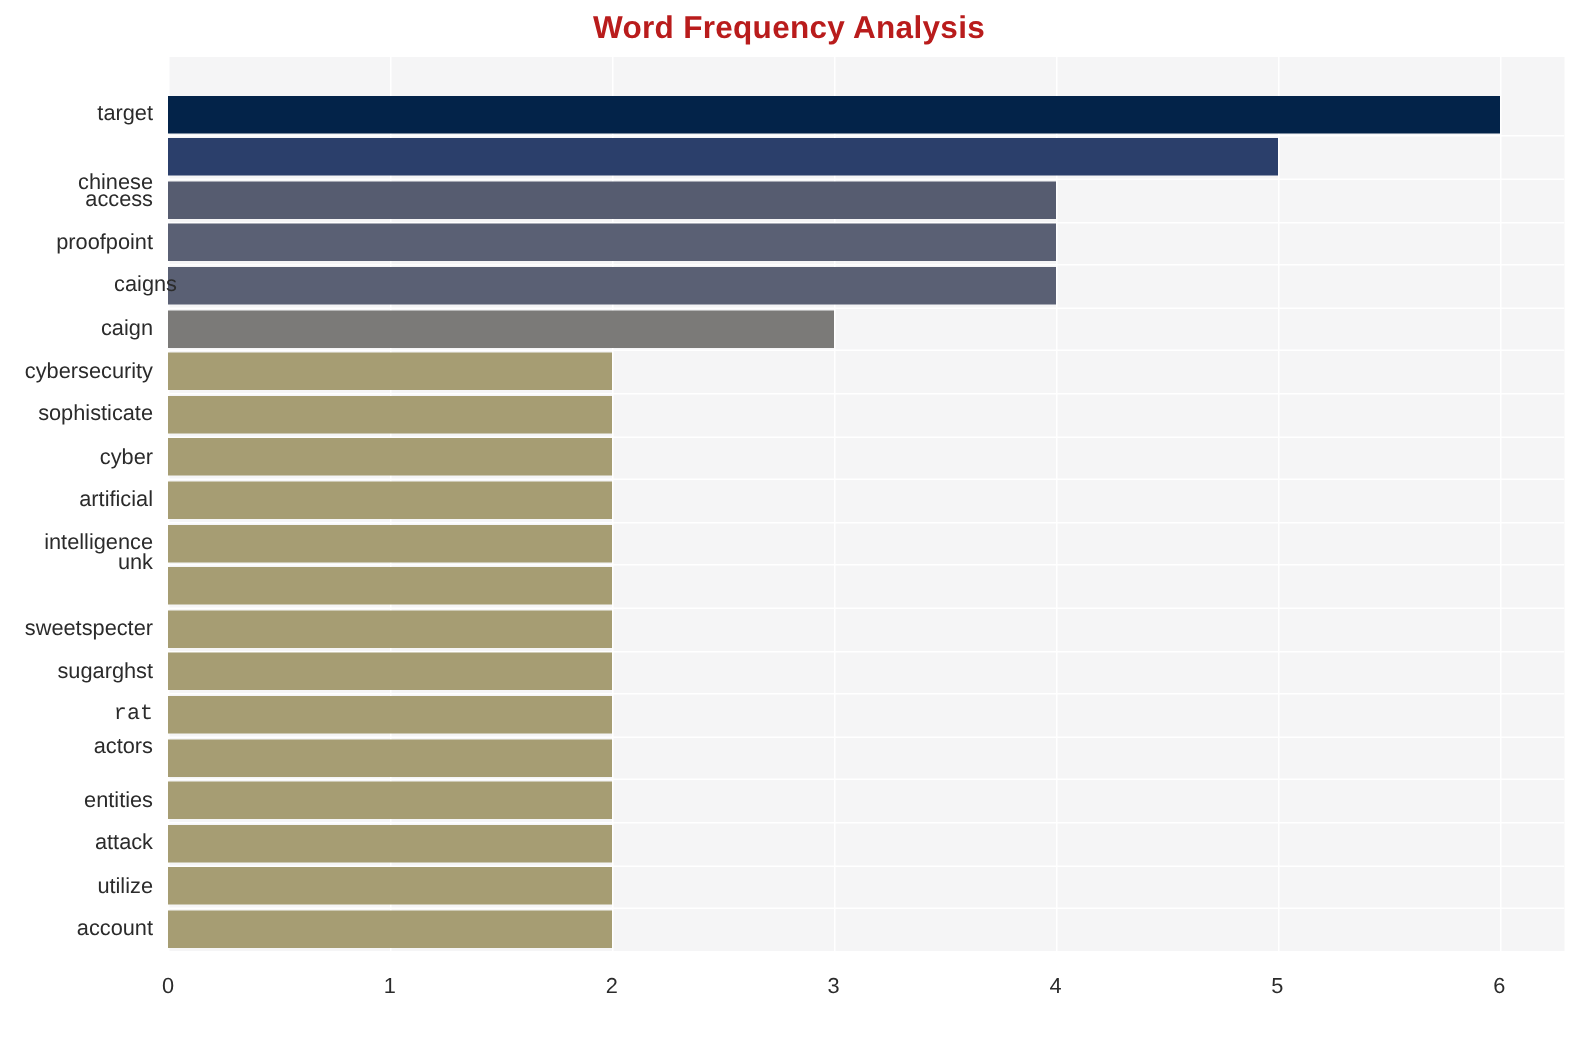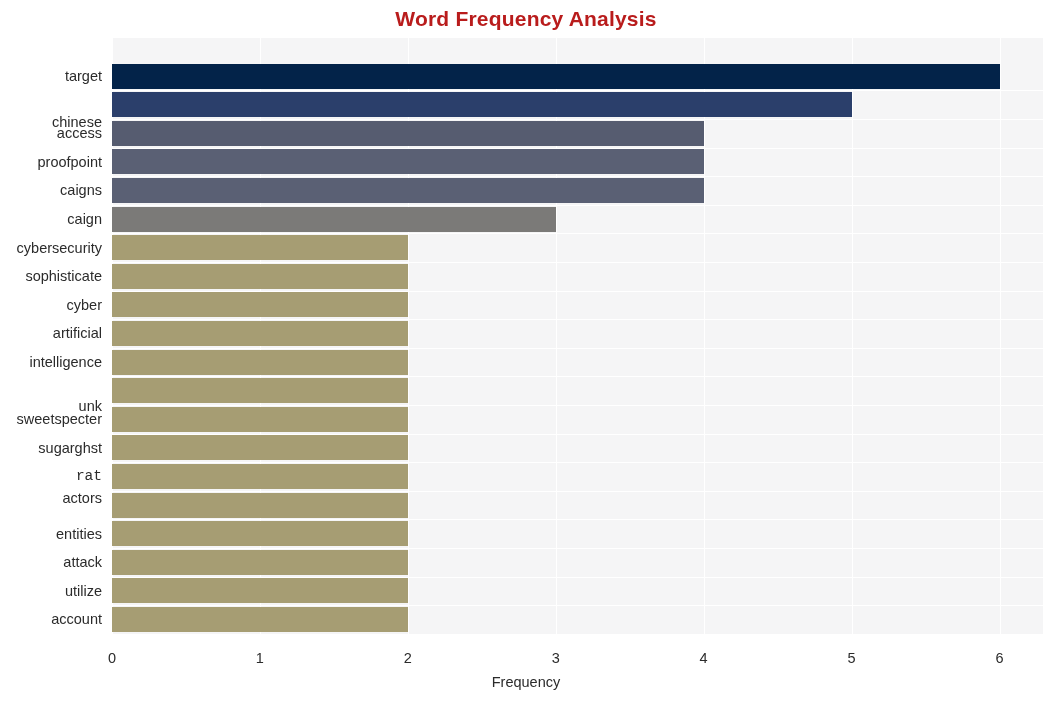--- a/index.html
+++ b/index.html
@@ -162,42 +162,41 @@
         <div class="bar" title="utilize: 2" style="top: 540.3px; width: 295.833px; background: rgb(166, 157, 115);"></div>
         <div class="bar" title="account: 2" style="top: 568.9px; width: 295.833px; background: rgb(166, 157, 115);"></div>
       </div>
   </div>
 
   <div id="ytick-layer">
       <div class="ytick-label" style="top: 68px;">target</div>
       <div class="ytick-label" style="top: 114px;">chinese</div>
       <div class="ytick-label" style="top: 125.2px;">access</div>
       <div class="ytick-label" style="top: 153.8px;">proofpoint</div>
-      <div class="ytick-label" style="top: 182.4px;">caigns</div>
+      <div class="ytick-label" style="top: 182.4px; padding-left: 16px;">caigns</div>
       <div class="ytick-label" style="top: 211px;">caign</div>
       <div class="ytick-label" style="top: 239.6px;">cybersecurity</div>
       <div class="ytick-label" style="top: 268.2px; text-align: right;">sophisticate</div>
       <div class="ytick-label" style="top: 296.8px;">cyber</div>
       <div class="ytick-label" style="top: 325.4px;">artificial</div>
       <div class="ytick-label" style="top: 354px;">intelligence</div>
-      <div class="ytick-label" style="top: 398px;">unk</div>
+      <div class="ytick-label" style="top: 367px;">unk</div>
       <div class="ytick-label" style="top: 411.2px;">sweetspecter</div>
       <div class="ytick-label" style="top: 439.8px;">sugarghst</div>
       <div class="ytick-label" style="top: 468.4px; font-family: Liberation Mono, monospace;">rat</div>
       <div class="ytick-label" style="top: 490px;">actors</div>
       <div class="ytick-label" style="top: 525.6px;">entities</div>
       <div class="ytick-label" style="top: 554.2px;">attack</div>
       <div class="ytick-label" style="top: 582.8px;">utilize</div>
       <div class="ytick-label" style="top: 611.4px;">account</div>
     </div>
   <div id="xtick-layer">
       <div class="xtick-label" style="left: 112px;">0</div>
       <div class="xtick-label" style="left: 259.917px;">1</div>
       <div class="xtick-label" style="left: 407.833px;">2</div>
       <div class="xtick-label" style="left: 555.75px;">3</div>
       <div class="xtick-label" style="left: 703.667px;">4</div>
       <div class="xtick-label" style="left: 851.583px;">5</div>
       <div class="xtick-label" style="left: 999.5px;">6</div>
     </div>
 
-  <div id="xaxis-title">Frequency</div>
 
 </div>
 
 </body></html>

